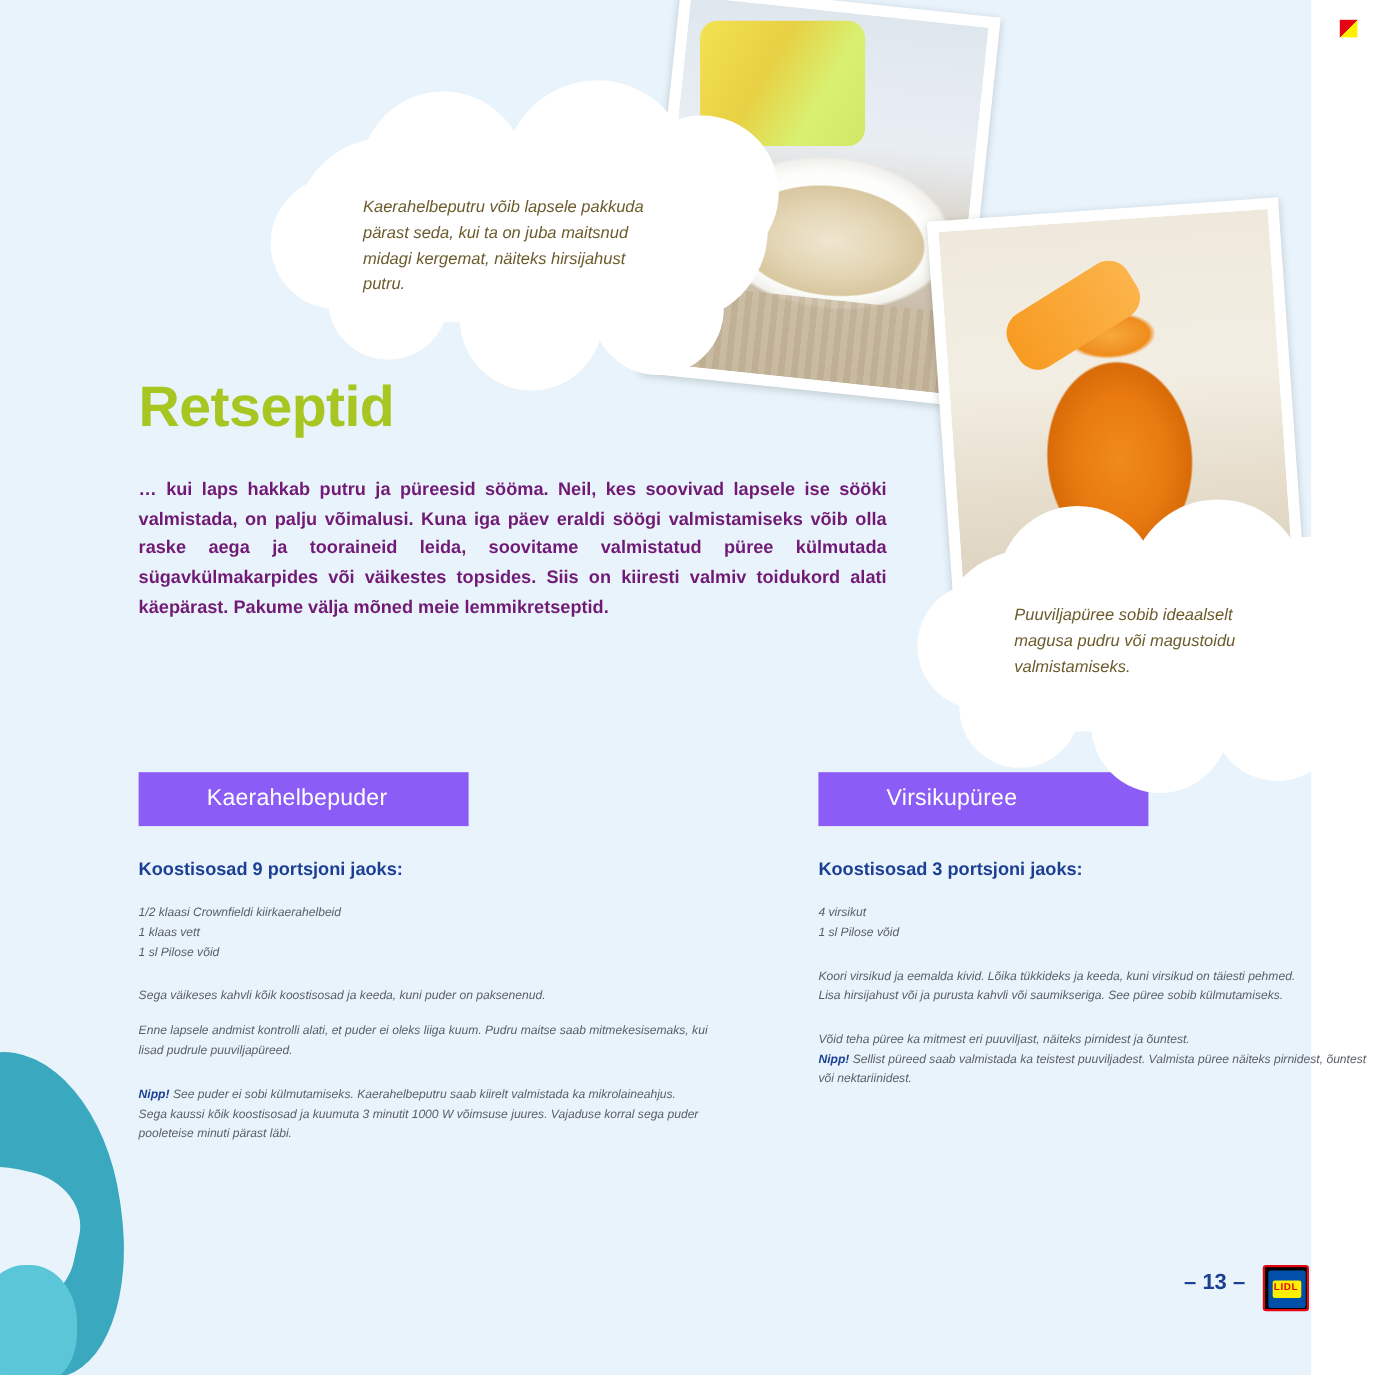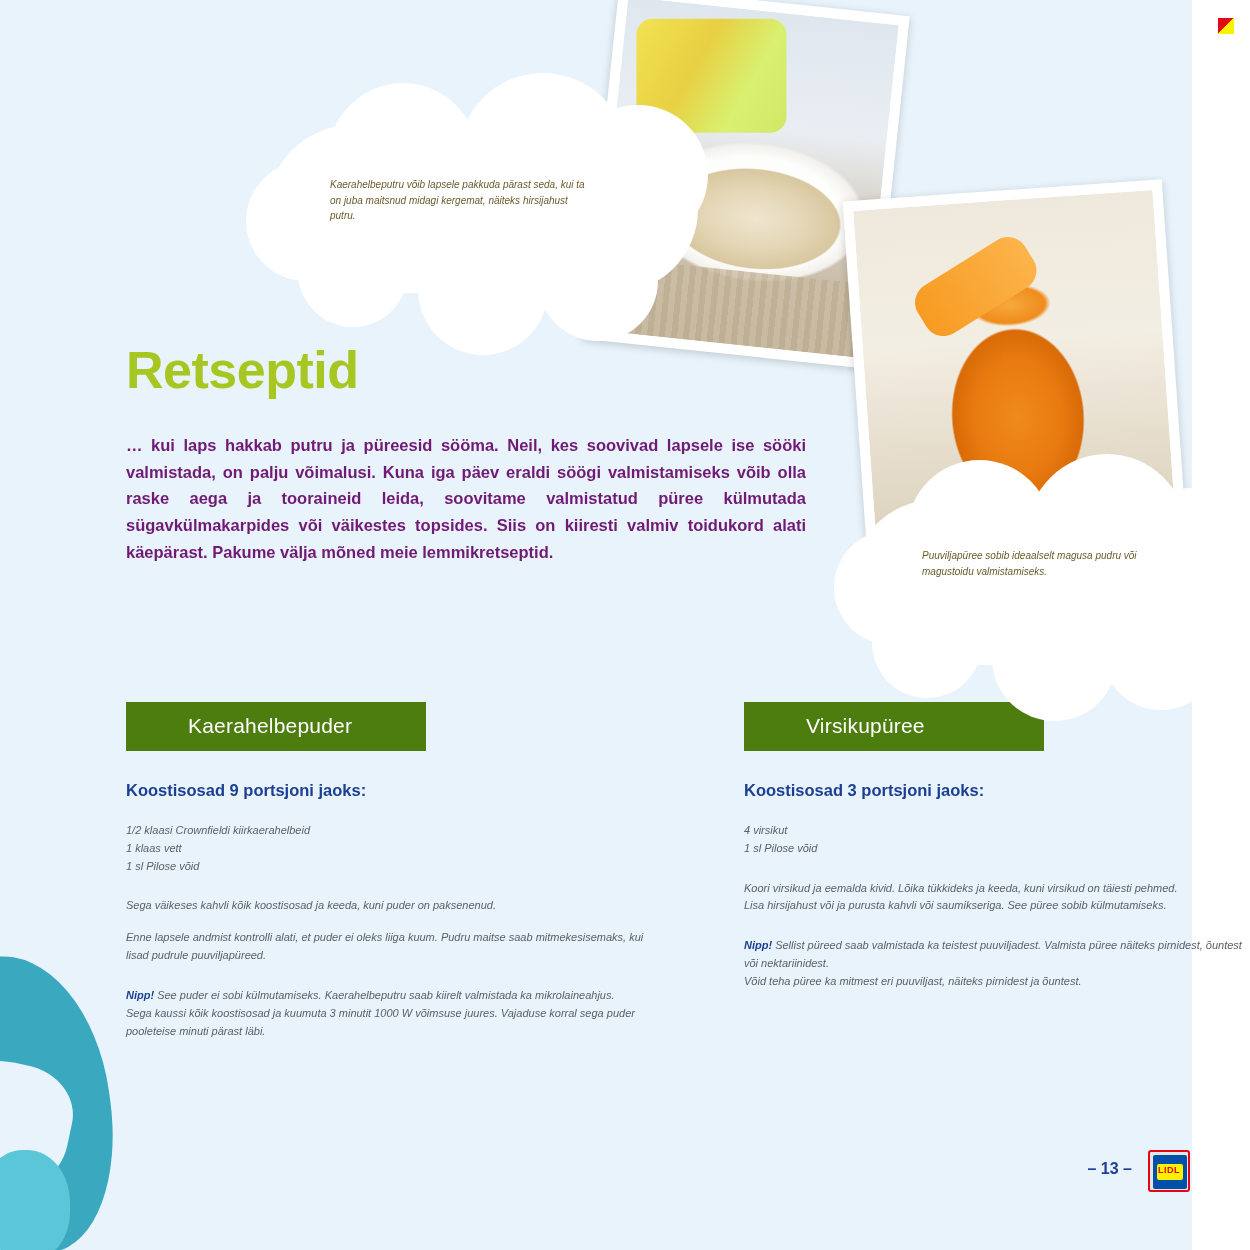--- a/index.html
+++ b/index.html
@@ -127,21 +127,21 @@
   .cloud .bump {
     position: absolute;
     background: #ffffff;
     border-radius: 50%;
   }
   .cloud-text {
     position: relative;
     z-index: 3;
     font-style: italic;
     color: #6b5a2b;
-    font-size: 10px;
+    font-size: 15px;
     line-height: 1.55;
   }
 
   .cloud-1 {
     left: 268px; top: 125px;
     width: 430px; height: 168px;
     z-index: 5;
   }
   .cloud-1 .cloud-text { padding: 52px 40px 0 62px; width: 360px; }
 
@@ -172,21 +172,21 @@
     text-align: justify;
   }
 
   
   .recipe { position: absolute; }
   .recipe-left  { left: 126px; top: 702px; width: 520px; }
   .recipe-right { left: 744px; top: 702px; width: 500px; }
 
   .recipe-head {
     display: inline-block;
-    background: #4d7c0f;
+    background: #8b5cf6;
     color: #ffffff;
     font-size: 21px;
     padding: 12px 40px 13px 62px;
     min-width: 300px;
     letter-spacing: .2px;
   }
   .recipe-sub {
     margin-top: 30px;
     font-size: 16.5px;
     font-weight: bold;
@@ -200,29 +200,29 @@
     color: #5a5f66;
   }
   .tip .nipp { color: #1c3f94; font-weight: bold; font-style: italic; }
   .steps p, .ing p, .tip p { margin: 0; }
   .gap { height: 14px; }
 
   
   .page-num {
     position: absolute;
     right: 118px; bottom: 72px;
-    font-size: 16px;
+    font-size: 20px;
     color: #1c3f94;
     font-weight: bold;
   }
   .lidl-logo {
     position: absolute;
     right: 60px; bottom: 58px;
     width: 42px; height: 42px;
-    background: #e5e5e5;
+    background: #000000;
     border: 2px solid #e30613;
     border-radius: 3px;
     overflow: hidden;
   }
   .lidl-logo .sq {
     position: absolute; left: 3px; top: 3px;
     width: 34px; height: 34px;
     background: #0050aa;
     border-radius: 2px;
   }
@@ -320,22 +320,22 @@
   <div class="recipe-sub">Koostisosad 3 portsjoni jaoks:</div>
   <div class="ing">
     <p>4 virsikut</p>
     <p>1 sl Pilose võid</p>
   </div>
   <div class="steps">
     <p>Koori virsikud ja eemalda kivid. Lõika tükkideks ja keeda, kuni virsikud on täiesti pehmed.</p>
     <p>Lisa hirsijahust või ja purusta kahvli või saumikseriga. See püree sobib külmutamiseks.</p>
   </div>
   <div class="tip">
+    <p>Võid teha püree ka mitmest eri puuviljast, näiteks pirnidest ja õuntest.</p>
     <p><span class="nipp">Nipp!</span><span> Sellist püreed saab valmistada ka teistest puuviljadest. Valmista püree näiteks pirnidest, õuntest või nektariinidest.</span></p>
-    <p>Võid teha püree ka mitmest eri puuviljast, näiteks pirnidest ja õuntest.</p>
   </div>
 </div>
 
 <div class="page-num">– 13 –</div>
 <div class="lidl-logo">
   <div class="sq"></div>
   <div class="yel"></div>
   <div class="txt">LIDL</div>
 </div>
 

